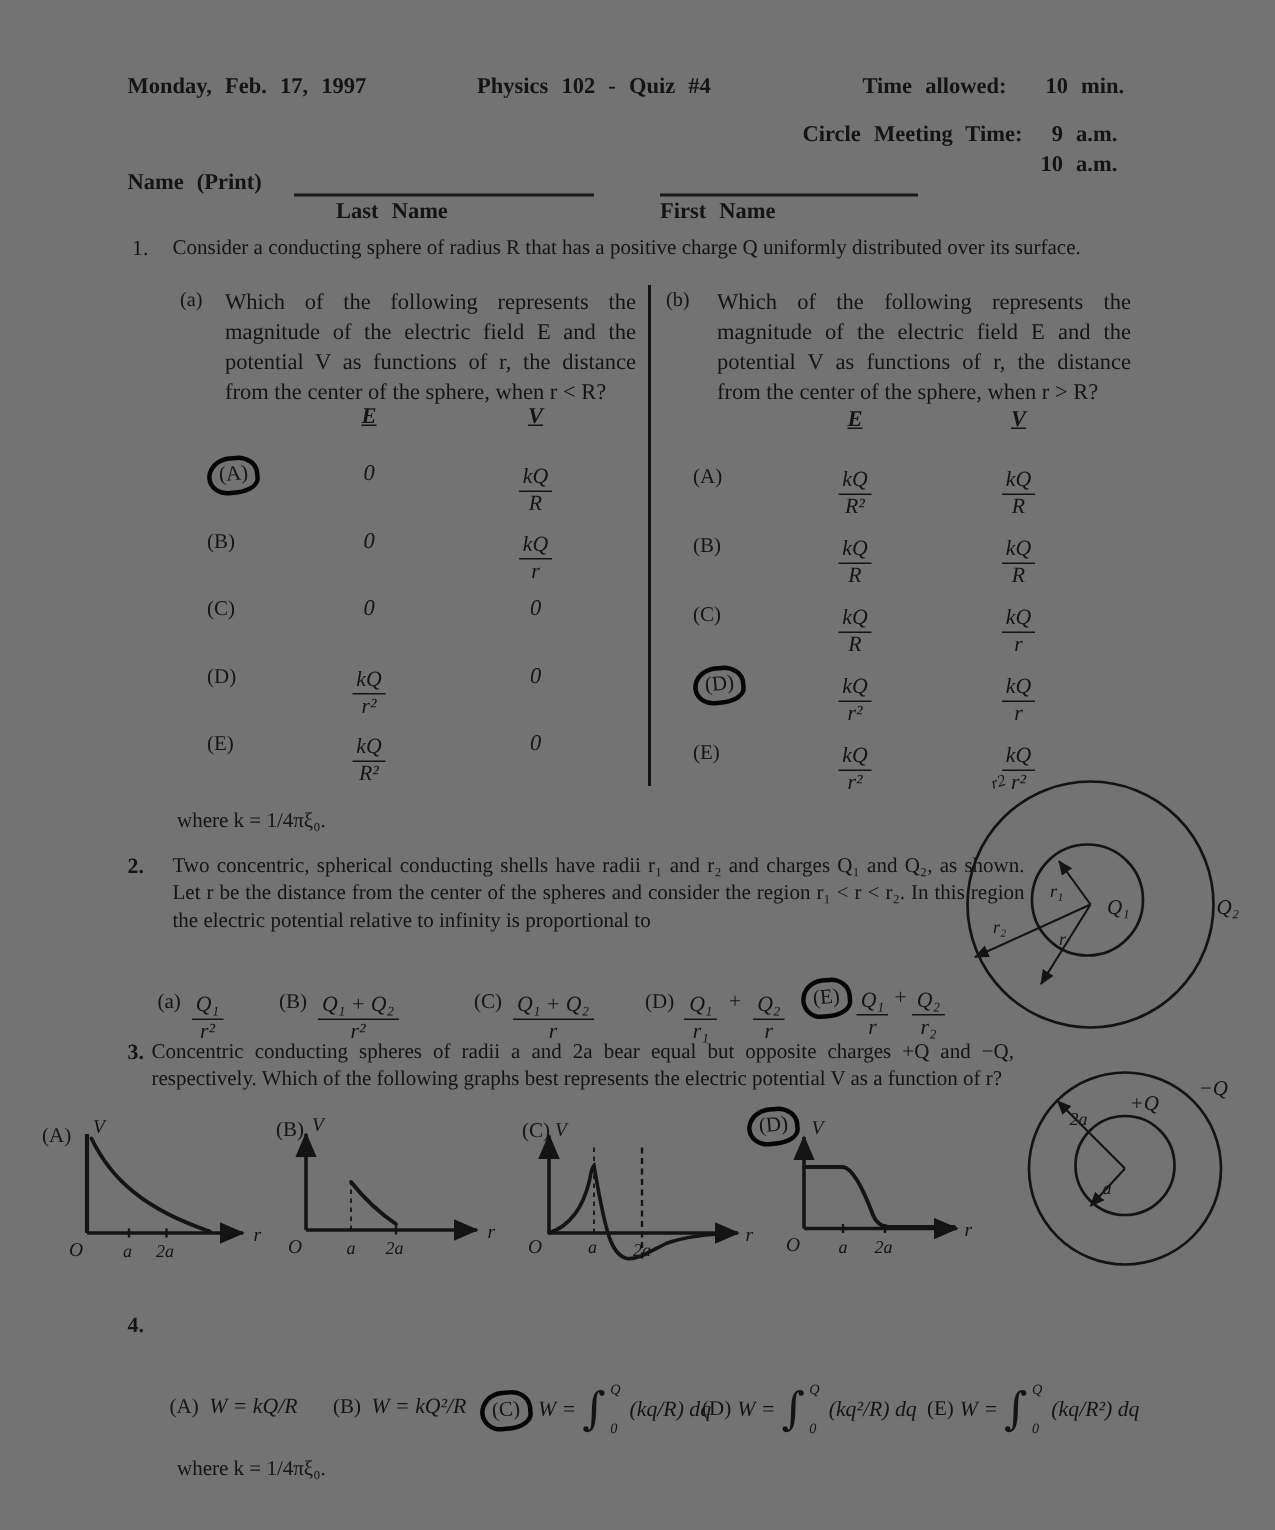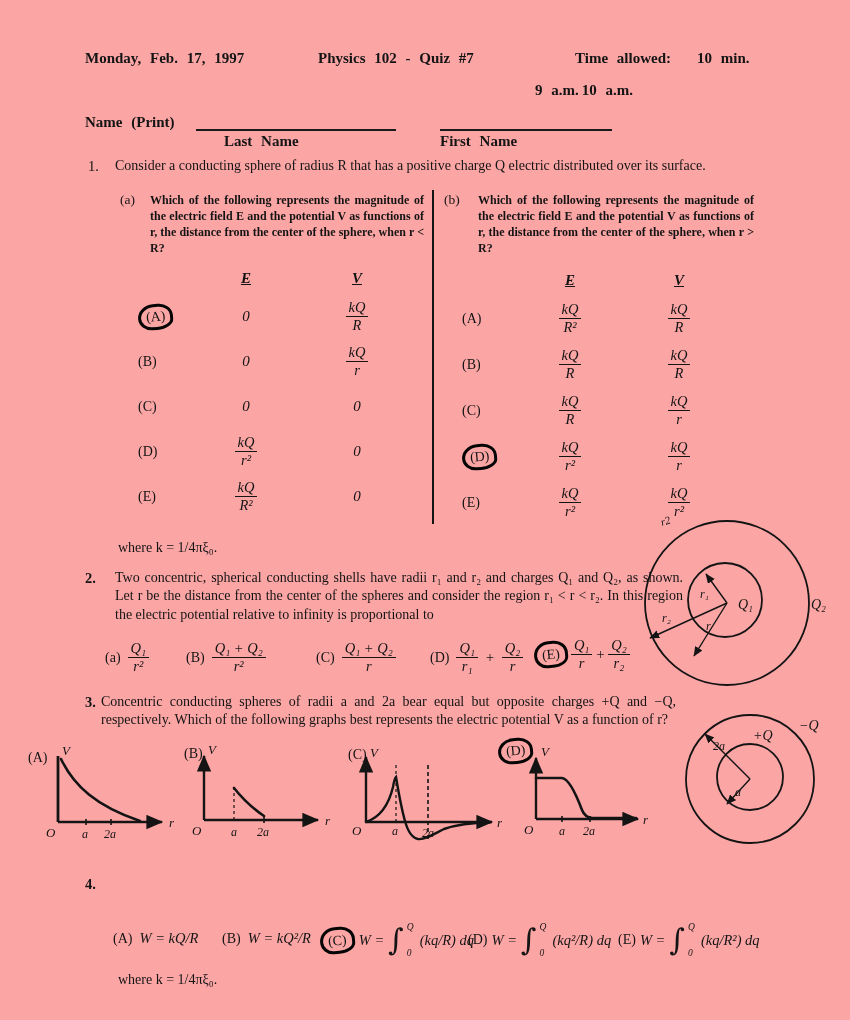--- a/index.html
+++ b/index.html
@@ -1,72 +1,73 @@
 <!DOCTYPE html>
 <html><head>
 <meta charset="utf-8">
 <style>
   html,body{margin:0;padding:0;background:#e8e8e6;}
-  .page{position:relative;width:850px;height:1020px;background:#fca5a5;color:#141414;
+  .page{position:relative;width:850px;height:1020px;background:#737373;color:#141414;
         font-family:"Liberation Serif",serif;overflow:hidden;}
   .abs{position:absolute;}
   .it{font-style:italic;}
   .hdr{font-size:15px;font-weight:bold;word-spacing:5px;white-space:nowrap;}
   .body-text{font-size:14px;line-height:1.32;text-align:justify;}
-  .part-text{font-size:12px;line-height:1.34;text-align:justify;font-weight:bold;}
+  .part-text{font-size:15px;line-height:1.34;text-align:justify;}
   .qnum{font-size:14.5px;font-weight:bold;}
   .foot{font-size:14px;}
   .vline{width:2px;background:#141414;}
   .hline{height:2px;background:#1a1a1a;}
   .tbl{display:grid;}
   .tbl .cell{display:flex;align-items:center;justify-content:center;font-style:italic;font-size:15px;}
   .tbl .lbl{justify-content:flex-start;font-style:normal;font-size:14px;}
   .tbl .head{font-weight:bold;text-decoration:underline;font-style:italic;}
   .frac{display:inline-flex;flex-direction:column;align-items:center;font-style:italic;
         font-size:14.5px;line-height:1.1;}
-  .frac .fn{border-bottom:1.4px solid #141414;padding:0 3px;}
+  .frac .fn{border-bottom:1.4px solid #141414;padding:0 3px;margin-top:22px;}
   .frac .fd{margin-top:1px;}
   .hand-circle{display:inline-block;border:3.5px solid #050505;
         border-radius:52% 48% 55% 45% / 62% 55% 45% 55%;padding:2px 5px;transform:rotate(-5deg);}
   .opt{position:absolute;display:inline-flex;align-items:center;gap:7px;font-size:14.5px;}
   .opt .ol{font-size:14px;font-style:normal;}
   .int-sign{font-size:30px;line-height:.85;font-style:normal;font-family:"DejaVu Serif",serif;}
   .int-lims{display:inline-flex;flex-direction:column;justify-content:space-between;height:36px;
         font-size:9.5px;font-style:italic;margin-left:-1px;margin-right:2px;}
   .graph{position:absolute;}
   .graph .glabel{position:absolute;font-size:14px;}
   svg text{font-family:"Liberation Serif",serif;fill:#141414;}
 </style>
 </head>
 <body>
 
 <div class="page">
 
   <div class="abs hdr" style="left:85px;top:50px;">Monday, Feb. 17, 1997</div>
-  <div class="abs hdr" style="left:318px;top:50px;">Physics 102 - Quiz #7</div>
+  <div class="abs hdr" style="left:318px;top:50px;">Physics 102 - Quiz #4</div>
   <div class="abs hdr" style="left:575px;top:50px;display:flex;gap:26px;">
     <span>Time allowed:</span>
     <span>10 min.</span>
   </div>
 
   <div class="abs" style="left:535px;top:82px;display:flex;gap:12px;">
-    <span style="display:flex;flex-direction:row;align-items:flex-end;gap:3px;">
+    <span class="hdr">Circle Meeting Time:</span>
+    <span style="display:flex;flex-direction:column;align-items:flex-end;gap:3px;">
       <span class="hdr">9 a.m.</span>
       <span class="hdr">10 a.m.</span>
     </span>
   </div>
 
   <div class="abs hdr" style="left:85px;top:114px;font-family:Liberation Serif, serif;">Name (Print)</div>
   <div class="abs hline" style="left:196px;top:129px;width:200px;"></div>
   <div class="abs hdr" style="left:224px;top:133px;">Last Name</div>
   <div class="abs hline" style="left:440px;top:129px;width:172px;"></div>
   <div class="abs hdr" style="left:440px;top:133px;">First Name</div>
 
   <div class="abs qnum" style="left:88px;top:158px;font-weight:normal;">1.</div>
-  <div class="abs body-text" style="left:115px;top:157px;width:700px;">Consider a conducting sphere of radius R that has a positive charge Q electric distributed over its surface.</div>
+  <div class="abs body-text" style="left:115px;top:157px;width:700px;">Consider a conducting sphere of radius R that has a positive charge Q uniformly distributed over its surface.</div>
 
   <div class="abs" style="left:120px;top:192px;font-size:13.5px;">(a)</div>
   <div class="abs part-text" style="left:150px;top:192px;width:274px;">Which of the following represents the magnitude of the electric field E and the potential V as functions of r, the distance from the center of the sphere, when r &lt; R?</div>
 
   <div class="abs vline" style="left:432px;top:190px;height:334px;"></div>
 
   <div class="abs" style="left:444px;top:192px;font-size:13.5px;">(b)</div>
   <div class="abs part-text" style="left:478px;top:192px;width:276px;">Which of the following represents the magnitude of the electric field E and the potential V as functions of r, the distance from the center of the sphere, when r &gt; R?</div>
 
   <div class="abs tbl" style="left:138px;top:262px;grid-template-columns:60px 96px 126px;grid-template-rows:32px repeat(5,45px);">

